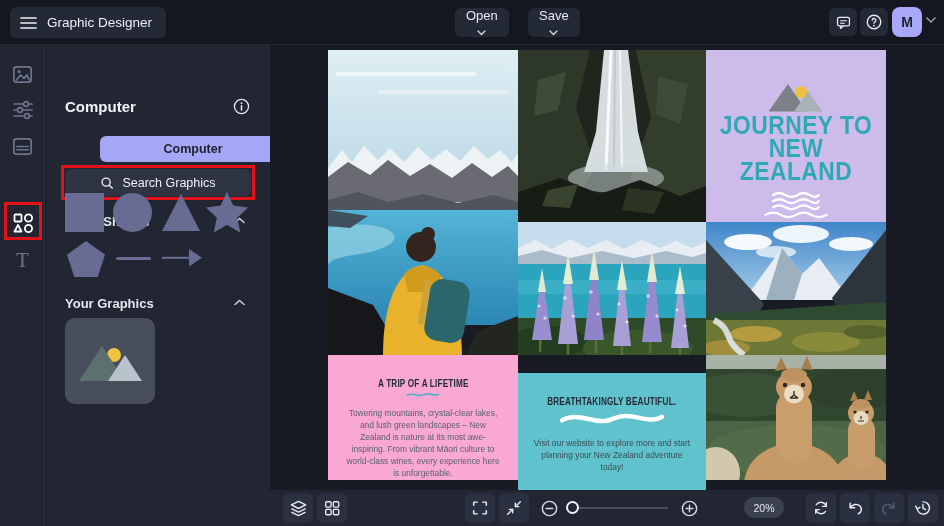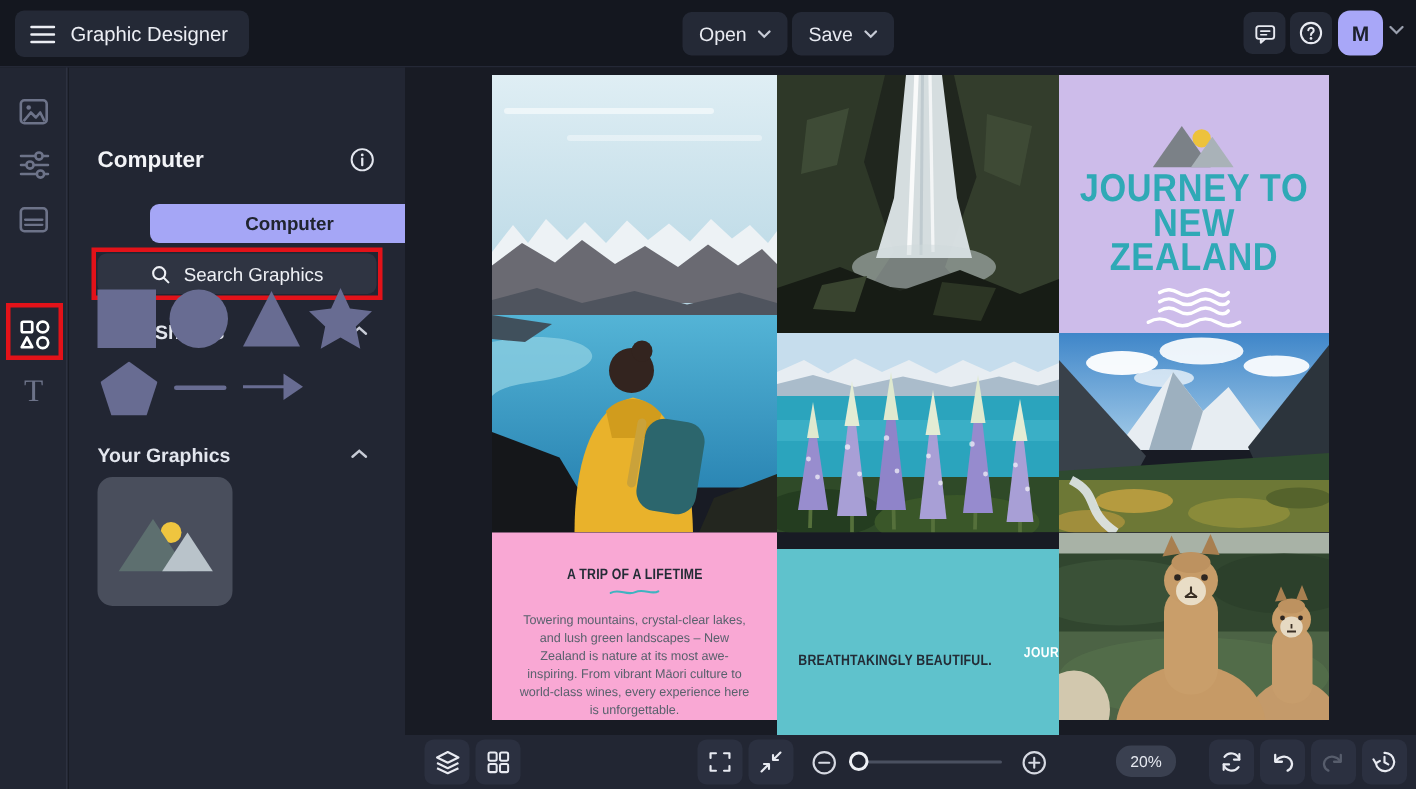--- a/index.html
+++ b/index.html
@@ -9,21 +9,21 @@
 
   
   .topbar { position:absolute; left:0; top:0; width:944px; height:45px;
             background:#14171f; border-bottom:1px solid #242836; }
   .title-pill { position:absolute; left:10px; top:7px; height:31px; padding:0 14px 0 10px;
                 background:#242936; border-radius:6px; display:flex; align-items:center; gap:10px;
                 cursor:pointer;text-align:right; }
   .title-pill span { color:#eceef4; font-size:13.5px; }
   .tb-btn { position:absolute; top:8px; height:29px; background:#242936; border:none; border-radius:6px;
             color:#e8eaf1; font-size:13px; display:flex; align-items:center; gap:7px; padding:0 11px;
-            font-family:"Liberation Sans", sans-serif; cursor:pointer; }
+            font-family:"Liberation Sans", sans-serif; cursor:pointer;flex-direction:column; }
   .tb-btn.open { left:455px; }
   .tb-btn.save { left:528px; }
   .icon-btn { position:absolute; top:8px; width:28px; height:28px; background:#242936; border:none;
               border-radius:6px; display:flex; align-items:center; justify-content:center; cursor:pointer; }
   .icon-btn.chat { left:829px; }
   .icon-btn.help { left:860px; }
   .avatar { position:absolute; left:892px; top:7px; width:30px; height:30px; border-radius:8px;
             background:#a8a7f8; color:#1d212e; font-weight:bold; font-size:14px;
             display:flex; align-items:center; justify-content:center; cursor:pointer; }
   .avatar-chev { position:absolute; left:926px; top:17px; }
@@ -63,22 +63,22 @@
   .tile { position:absolute; overflow:hidden; cursor:pointer; }
   .tile svg { display:block; width:100%; height:100%; }
   .tA { left:0;   top:0;    width:190px; height:305px; }
   .tB { left:190px; top:0;  width:188px; height:172px; }
   .tC { left:378px; top:0;  width:180px; height:172px; background:#cdbcea;
         display:flex; flex-direction:column; align-items:center; }
   .tD { left:190px; top:172px; width:188px; height:133px; }
   .tE { left:378px; top:172px; width:180px; height:133px; }
   .tF { left:0;   top:305px; width:190px; height:125px; background:#f9a8d4;
         display:flex; flex-direction:column; align-items:center; }
-  .tG { left:190px; top:316px; width:188px; height:125px; background:#5fc2cc;
-        display:flex; flex-direction:row; align-items:center; }
+  .tG { left:190px; top:323px; width:188px; height:125px; background:#5fc2cc;
+        display:flex; flex-direction:column; align-items:center; }
   .tH { left:378px; top:305px; width:180px; height:125px; }
 
   .journey-head { margin-top:2px; color:#2fa9b6; font-weight:bold; font-size:26px; line-height:23px;
                   letter-spacing:.5px; transform:scaleX(.88); text-align:center; }
   .tile-logo { margin-top:31px; }
   .waves { margin-top:9px; }
   .mini-head { margin-top:23px; color:#232c36; font-weight:bold; font-size:10px; letter-spacing:.2px;
                transform:scaleX(.82); white-space:nowrap; }
   .wave1 { margin-top:3px; }
   .body-copy { margin-top:11px; width:156px; text-align:center; font-size:8.4px; line-height:1.42;
@@ -395,20 +395,21 @@
           <path d="M3,6 C13,0 23,10 33,5 C43,0 53,9 61,4" stroke="#3fb3c0" stroke-width="2.6" fill="none" stroke-linecap="round"></path>
         </svg>
         <div class="body-copy">Towering mountains, crystal-clear lakes, and lush green landscapes – New Zealand is nature at its most awe-inspiring. From vibrant Māori culture to world-class wines, every experience here is unforgettable.</div>
       </div>
 
       <div class="tile tG">
         <div class="mini-head">BREATHTAKINGLY BEAUTIFUL.</div>
         <svg class="wave1" width="64" height="10" viewBox="0 0 64 10">
           <path d="M3,6 C13,0 23,10 33,5 C43,0 53,9 61,4" stroke="#ffffff" stroke-width="2.6" fill="none" stroke-linecap="round"></path>
         </svg>
+        <div class="body-copy">Visit our website to explore more and start planning your New Zealand adventure today!</div>
         <div class="site-url">JOURNEYTONZ.COM</div>
       </div>
 
       <div class="tile tH">
         <svg viewBox="0 0 180 125" preserveAspectRatio="none">
           <rect width="180" height="26" fill="#a8b2a6"></rect>
           <rect y="14" width="180" height="58" fill="#31462f"></rect>
           <ellipse cx="40" cy="40" rx="60" ry="22" fill="#3a5137"></ellipse>
           <ellipse cx="150" cy="34" rx="50" ry="20" fill="#2c402b"></ellipse>
           <rect y="66" width="180" height="59" fill="#4c6345"></rect>

